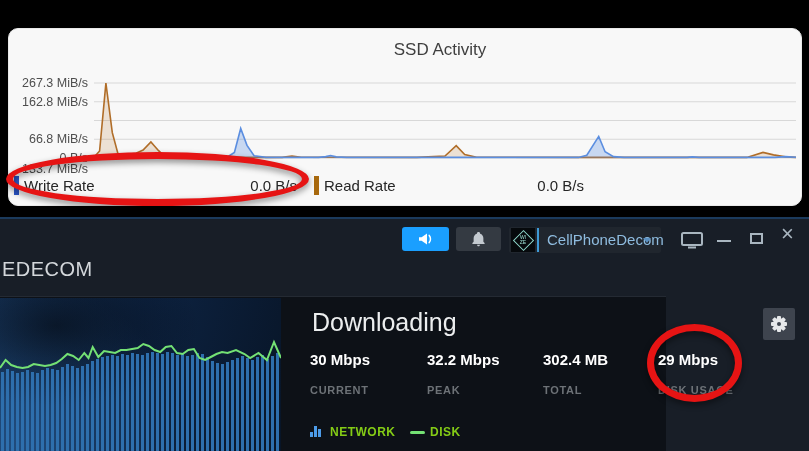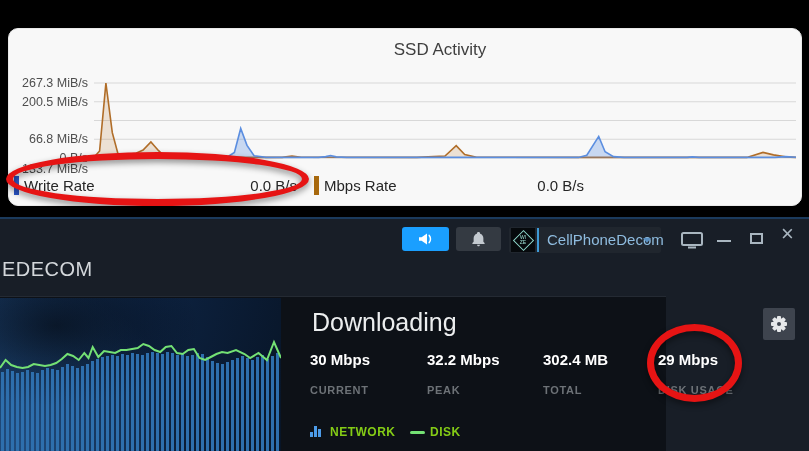--- a/index.html
+++ b/index.html
@@ -104,31 +104,31 @@
       <line x1="85" x2="787" y1="91.5" y2="91.5" stroke="#d8d8d8" stroke-width="1"></line>
       <line x1="85" x2="787" y1="110.25" y2="110.25" stroke="#d8d8d8" stroke-width="1"></line>
       <line x1="85" x2="787" y1="129" y2="129" stroke="#d8d8d8" stroke-width="1"></line>
       <path d="M 85.0 128.2 L 90.6 122.0 L 96.9 54.1 L 103.3 103.7 L 108.9 124.5 L 118.7 125.4 L 127.1 124.2 L 134.1 121.1 L 141.9 113.0 L 149.6 121.7 L 155.2 127.0 L 165.7 128.2 L 225.4 128.4 L 273.1 128.4 L 283.0 127.0 L 292.1 128.2 L 407.9 128.4 L 436.0 127.0 L 447.2 116.7 L 455.7 125.6 L 467.6 128.2 L 576.4 128.4 L 737.9 128.4 L 754.0 123.4 L 764.5 125.9 L 776.5 127.9 L 787.0 128.4 L 787 129 L 85 129 Z" fill="rgba(181,114,45,0.18)"></path>
       <path d="M 85.0 128.2 L 90.6 122.0 L 96.9 54.1 L 103.3 103.7 L 108.9 124.5 L 118.7 125.4 L 127.1 124.2 L 134.1 121.1 L 141.9 113.0 L 149.6 121.7 L 155.2 127.0 L 165.7 128.2 L 225.4 128.4 L 273.1 128.4 L 283.0 127.0 L 292.1 128.2 L 407.9 128.4 L 436.0 127.0 L 447.2 116.7 L 455.7 125.6 L 467.6 128.2 L 576.4 128.4 L 737.9 128.4 L 754.0 123.4 L 764.5 125.9 L 776.5 127.9 L 787.0 128.4" fill="none" stroke="#b06d28" stroke-width="1.6"></path>
       <path d="M 85.0 128.4 L 183.3 128.4 L 218.4 127.9 L 225.4 123.4 L 231.7 99.5 L 238.0 116.4 L 245.1 126.8 L 257.0 128.4 L 309.6 128.4 L 316.7 127.6 L 321.6 126.5 L 327.2 127.9 L 337.7 128.4 L 471.1 128.4 L 569.4 128.4 L 577.8 126.2 L 589.7 107.4 L 596.1 122.8 L 604.5 127.6 L 615.0 128.4 L 678.2 128.4 L 683.1 127.9 L 690.1 128.4 L 765.9 128.4 L 776.5 127.6 L 787.0 128.2 L 787 129 L 85 129 Z" fill="rgba(91,142,224,0.30)"></path>
       <path d="M 85.0 128.4 L 183.3 128.4 L 218.4 127.9 L 225.4 123.4 L 231.7 99.5 L 238.0 116.4 L 245.1 126.8 L 257.0 128.4 L 309.6 128.4 L 316.7 127.6 L 321.6 126.5 L 327.2 127.9 L 337.7 128.4 L 471.1 128.4 L 569.4 128.4 L 577.8 126.2 L 589.7 107.4 L 596.1 122.8 L 604.5 127.6 L 615.0 128.4 L 678.2 128.4 L 683.1 127.9 L 690.1 128.4 L 765.9 128.4 L 776.5 127.6 L 787.0 128.2" fill="none" stroke="#5b8ee0" stroke-width="1.6"></path>
     </svg>
   <div>
     <div class="ytick">267.3 MiB/s</div>
-    <div class="ytick">200.5 MiB/s</div>
+    <div class="ytick">162.8 MiB/s</div>
     <div class="ytick">133.7 MiB/s</div>
     <div class="ytick">66.8 MiB/s</div>
     <div class="ytick">0 B/s</div>
   </div>
   <div class="ssd-legend">
     <div class="lg-marker" style="left:5px;background:#2a55c8"></div>
     <div class="lg-text" style="left:15px">Write Rate</div>
     <div class="lg-value" style="left:188px;width:100px">0.0 B/s</div>
     <div class="lg-marker" style="left:305px;background:#a8690e"></div>
-    <div class="lg-text" style="left:315px">Mbps Rate</div>
+    <div class="lg-text" style="left:315px">Read Rate</div>
     <div class="lg-value" style="left:475px;width:100px">0.0 B/s</div>
   </div>
 </div>
 
 <div class="steam">
   <div class="topbar">
     <div class="tb-btn btn-announce">
       <svg width="16" height="14" viewBox="0 0 16 14">
         <path d="M1 5.2h2.6L9 1.6v10.8L3.6 8.8H1z" fill="#ffffff"></path>
         <path d="M11.2 3.4c1.7 1.9 1.7 5.3 0 7.2" stroke="#ffffff" stroke-width="1.5" fill="none" stroke-linecap="round"></path>

